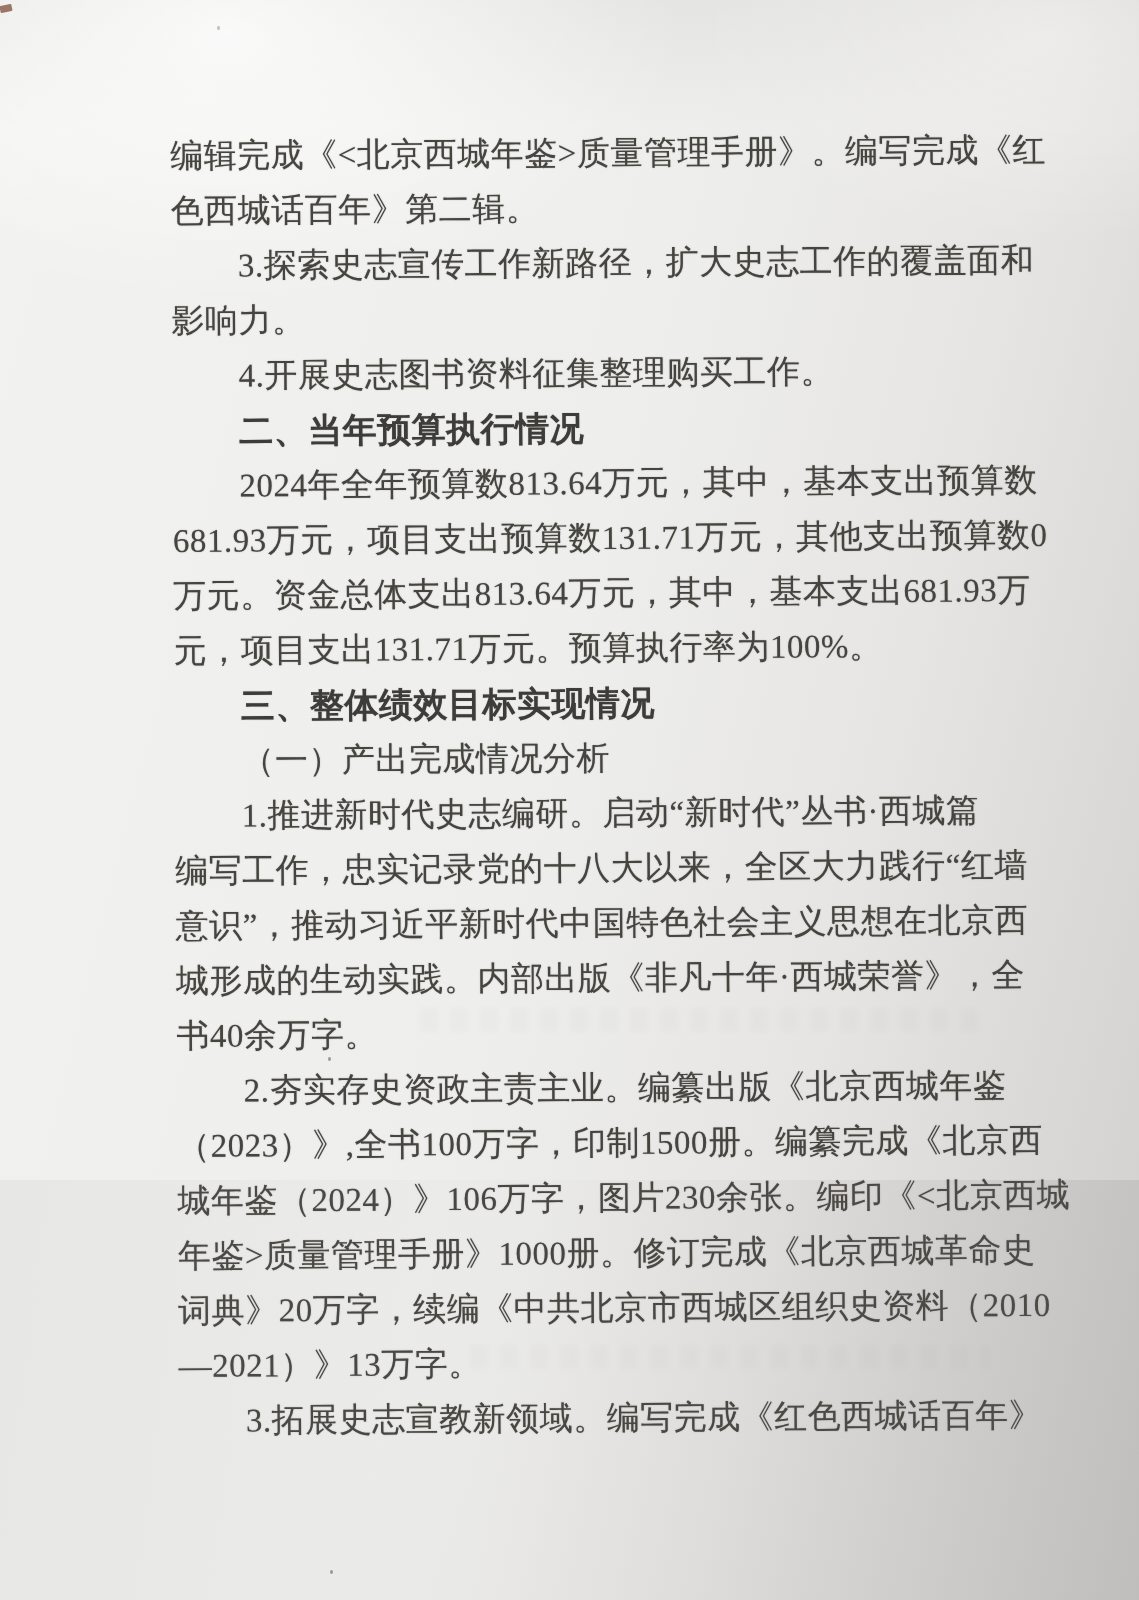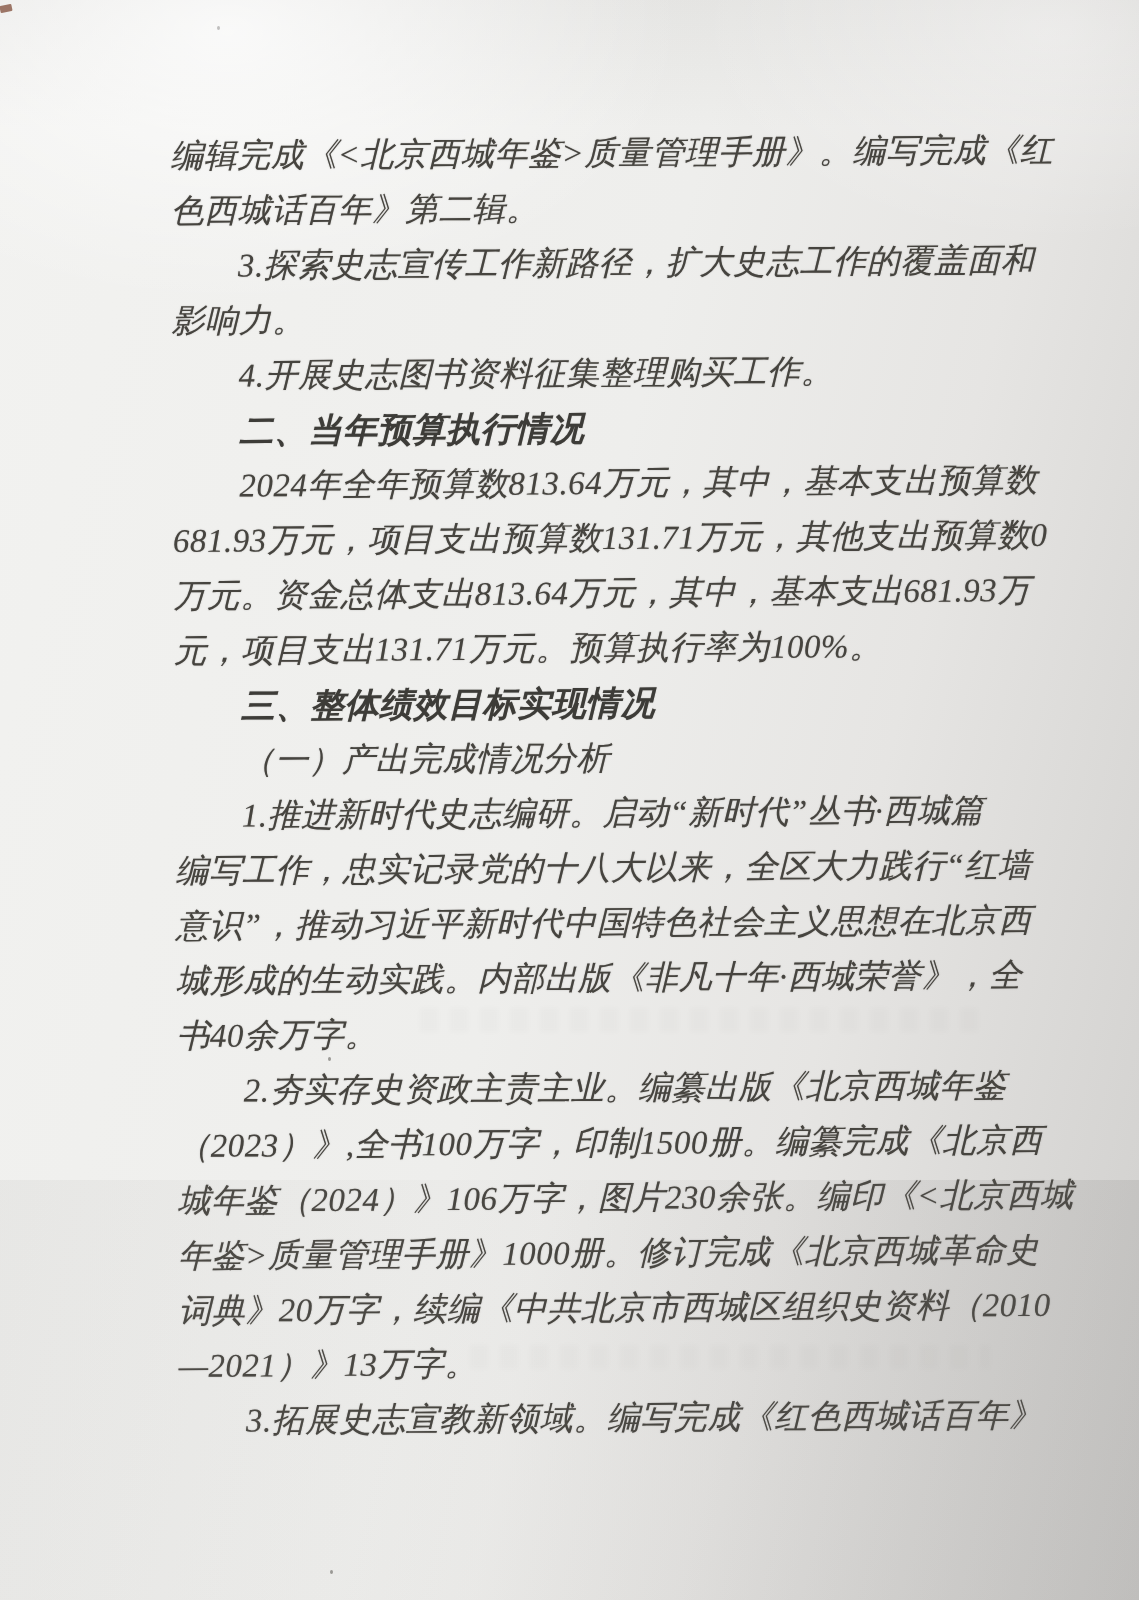--- a/index.html
+++ b/index.html
@@ -11,21 +11,20 @@
   .page {
     position: relative;
     width: 1139px;
     height: 1600px;
     overflow: hidden;
     background:
       radial-gradient(ellipse 700px 420px at 20% 2%, rgba(255,255,255,0.75), rgba(255,255,255,0) 65%),
       radial-gradient(ellipse 500px 300px at 92% 2%, rgba(255,255,255,0.40), rgba(255,255,255,0) 70%),
       linear-gradient(to bottom, rgba(160,158,156,0.12), rgba(160,158,156,0) 8%),
       linear-gradient(104deg, #f2f2f0 0%, #eeeeec 48%, #e6e5e3 70%, #d8d7d5 88%, #cfcecc 100%);
-    font-style: italic;
   }
   
   .page::after {
     content: "";
     position: absolute;
     left: 0; right: 0; bottom: 0;
     height: 420px;
     background: linear-gradient(100deg, rgba(150,148,146,0.10) 0%, rgba(150,148,146,0.02) 45%, rgba(120,118,116,0.18) 100%);
     pointer-events: none;
   }

